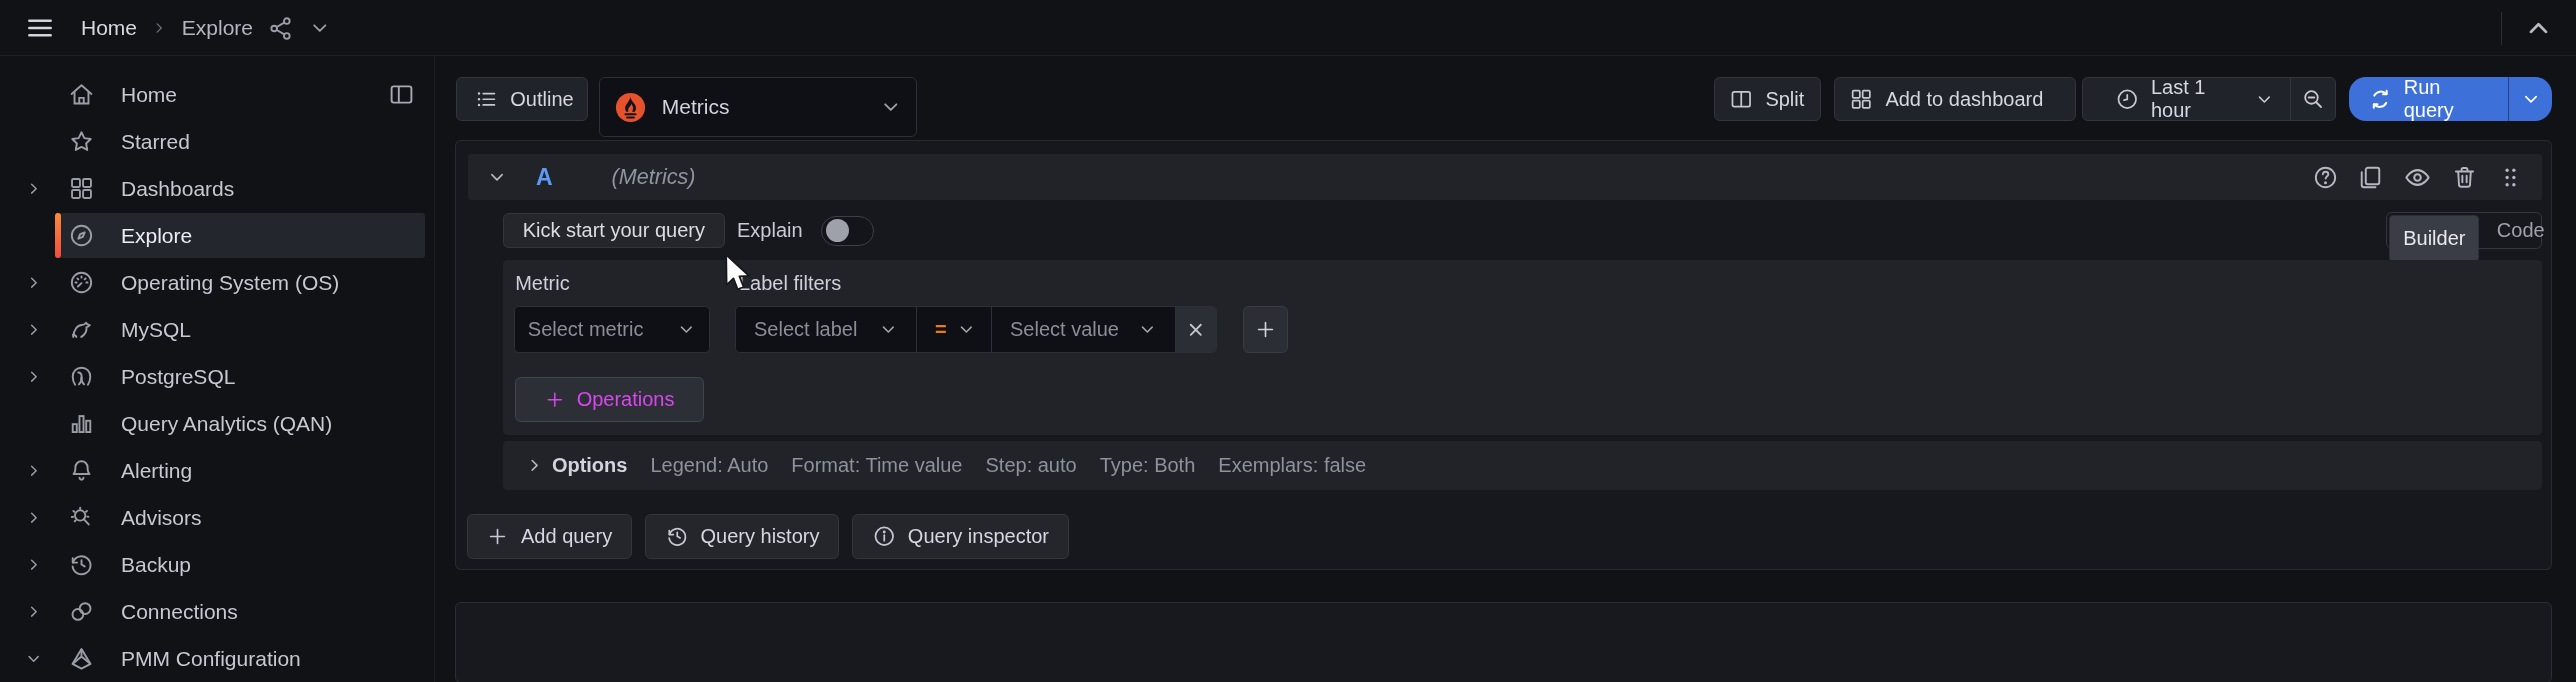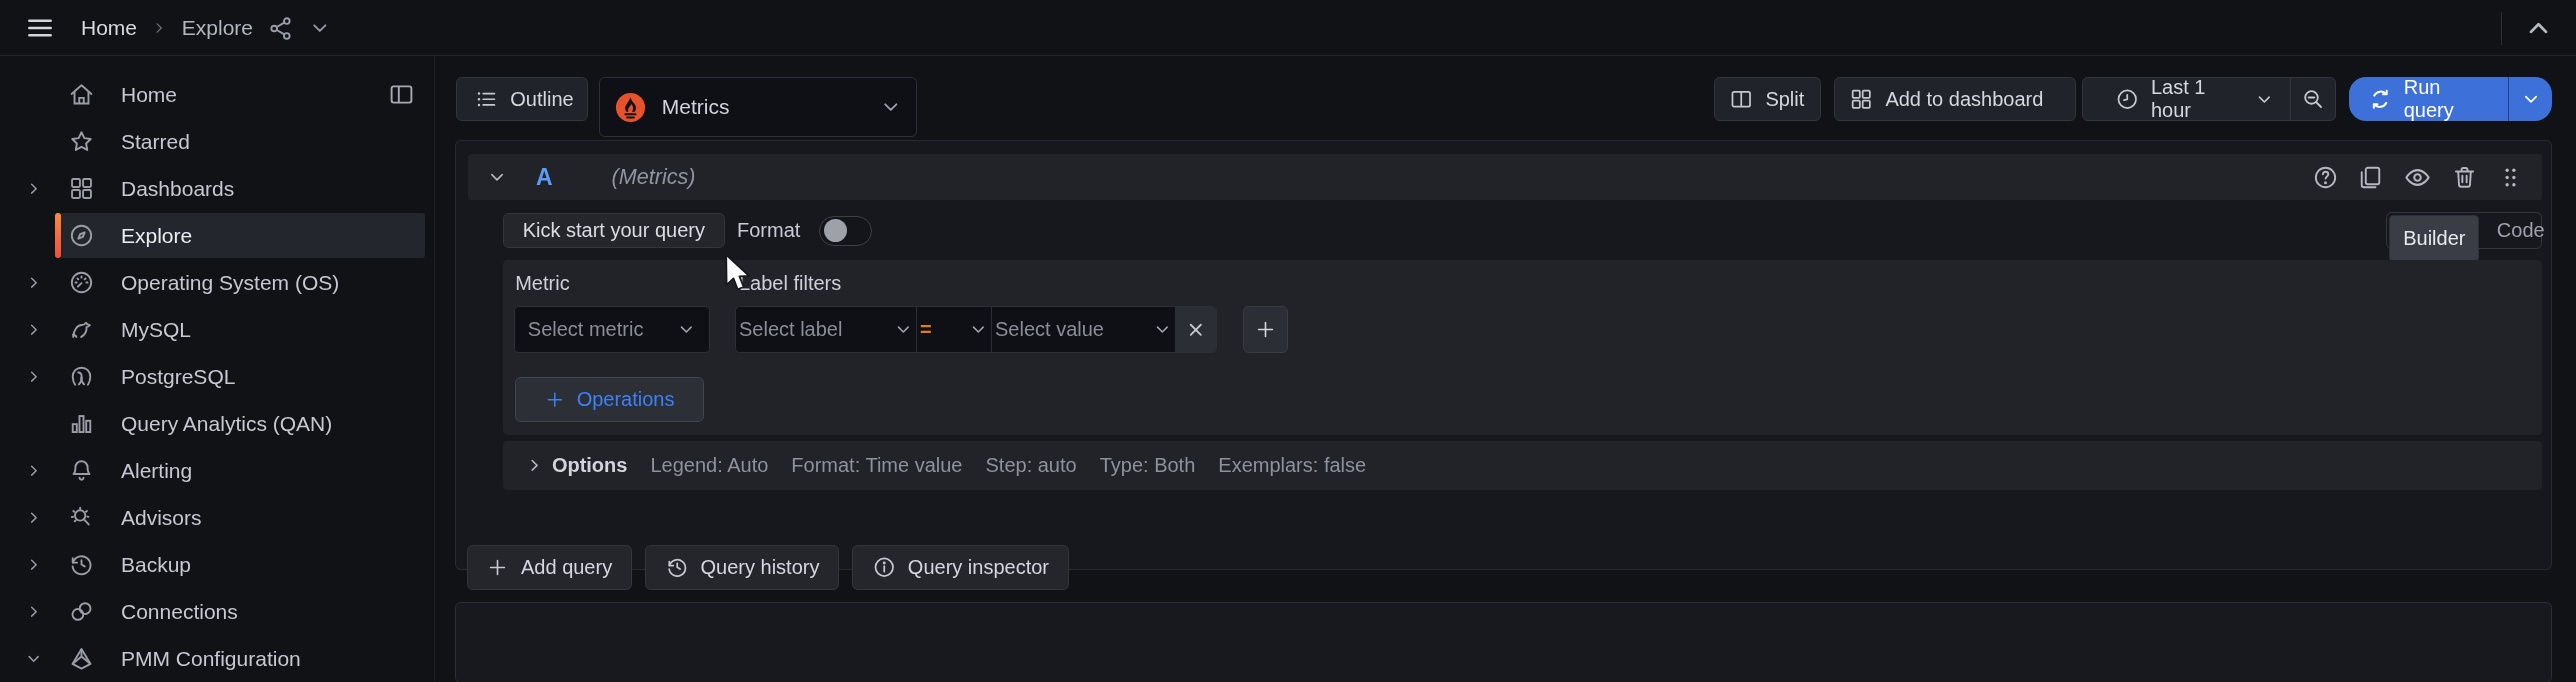--- a/index.html
+++ b/index.html
@@ -85,33 +85,33 @@
   .mode-seg{flex:0 0 auto;display:flex;align-items:center;justify-content:center;font-size:20px;border-radius:4.3px;padding:0 16px;cursor:pointer;}
   .mode-seg.sel{background:#3a3d45;color:#e8e9ee;font-weight:500;}
   .mode-seg.unsel{color:#9fa1ab;}
 
   .editor-panel{position:absolute;left:47px;top:119px;width:2039px;height:175px;background:var(--panel);border-radius:4.3px;}
   .fld-label{position:absolute;top:11.5px;font-size:20px;font-weight:500;color:#cfd0d9;}
   .inputs-row{position:absolute;top:46px;left:0;right:0;height:47px;}
   .sel{background:var(--input);border:0.7px solid var(--input-border);border-radius:4.3px;height:47px;display:flex;align-items:center;padding:0 13px;gap:10px;font-size:20px;color:#8b8d97;cursor:pointer;}
   .sel .caret{margin-left:auto;color:#9fa1ab;}
   .filter-group{position:absolute;left:232px;top:0;height:47px;display:flex;border:0.7px solid var(--input-border);border-radius:4.3px;overflow:hidden;background:var(--input);}
-  .fg-seg{display:flex;align-items:center;gap:10px;padding:0 3px;font-size:20px;color:#8b8d97;border-right:0.7px solid var(--input-border);cursor:pointer;}
+  .fg-seg{display:flex;align-items:center;gap:10px;padding:0 18px;font-size:20px;color:#8b8d97;border-right:0.7px solid var(--input-border);cursor:pointer;}
   .fg-seg .caret{color:#9fa1ab;}
   .fg-op{color:var(--orange);font-weight:700;}
   .fg-x{width:40px;display:flex;align-items:center;justify-content:center;background:var(--seg);border-right:none;color:#c7c8d1;cursor:pointer;}
   .plus-btn{position:absolute;left:740px;top:0;width:45px;height:47px;background:var(--seg);border:0.7px solid #3a3c42;border-radius:5.8px;display:flex;align-items:center;justify-content:center;color:#d3d4dc;cursor:pointer;}
-  .ops-btn{position:absolute;left:11.5px;top:117px;width:189px;height:45px;background:#2d2f36;border:0.7px solid #43454c;border-radius:5.8px;display:flex;align-items:center;justify-content:center;gap:11.5px;font-size:20px;font-weight:500;color:#3b82f6;cursor:pointer;}
+  .ops-btn{position:absolute;left:11.5px;top:117px;width:189px;height:45px;background:#2d2f36;border:0.7px solid #43454c;border-radius:5.8px;display:flex;align-items:center;justify-content:center;gap:11.5px;font-size:20px;font-weight:500;color:#d946ef;cursor:pointer;}
 
   .options-strip{position:absolute;left:47px;top:300px;width:2039px;height:49px;background:var(--panel);border-radius:4.3px;display:flex;align-items:center;padding-left:21.6px;cursor:pointer;}
   .options-strip .caret{color:#b5b6bf;}
   .opt-title{font-size:20px;font-weight:600;color:#d2d3db;margin-left:8.6px;margin-right:23px;}
   .opt-item{font-size:20px;color:var(--text-dim);margin-right:23px;white-space:nowrap;}
 
-  .q-footer{position:absolute;left:10.8px;top:373px;height:45px;display:flex;gap:13px;margin-top:31px;}
+  .q-footer{position:absolute;left:10.8px;top:373px;height:45px;display:flex;gap:13px;}
   .ft-btn{height:45px;background:var(--btn);border:0.7px solid var(--btn-border);border-radius:5.8px;display:flex;align-items:center;gap:11.5px;font-size:20px;font-weight:500;color:#d6d7e0;padding:0 18.7px;cursor:pointer;}
   .ft-btn .ic{color:#c6c7d0;}
 
   .graph-panel{position:absolute;left:455px;top:602px;width:2097px;height:81px;background:#17191f;border:0.7px solid #2c2e35;border-radius:5.8px;}
 
   .cursor{position:absolute;left:723px;top:253px;z-index:50;pointer-events:none;}
 </style>
 </head>
 <body>
 
@@ -585,21 +585,21 @@
             </svg>
           </span>
       </span>
     </div>
 
     <button class="kick-btn">
       <span>Kick start your query</span>
     </button>
 
     <div class="explain-wrap">
-      <span class="explain-label">Format</span>
+      <span class="explain-label">Explain</span>
       <span class="switch">
           <span class="knob"></span>
         </span>
     </div>
 
     <div class="mode-group">
       <span class="mode-seg sel">Builder</span>
       <span class="mode-seg unsel">Code</span>
     </div>
 

